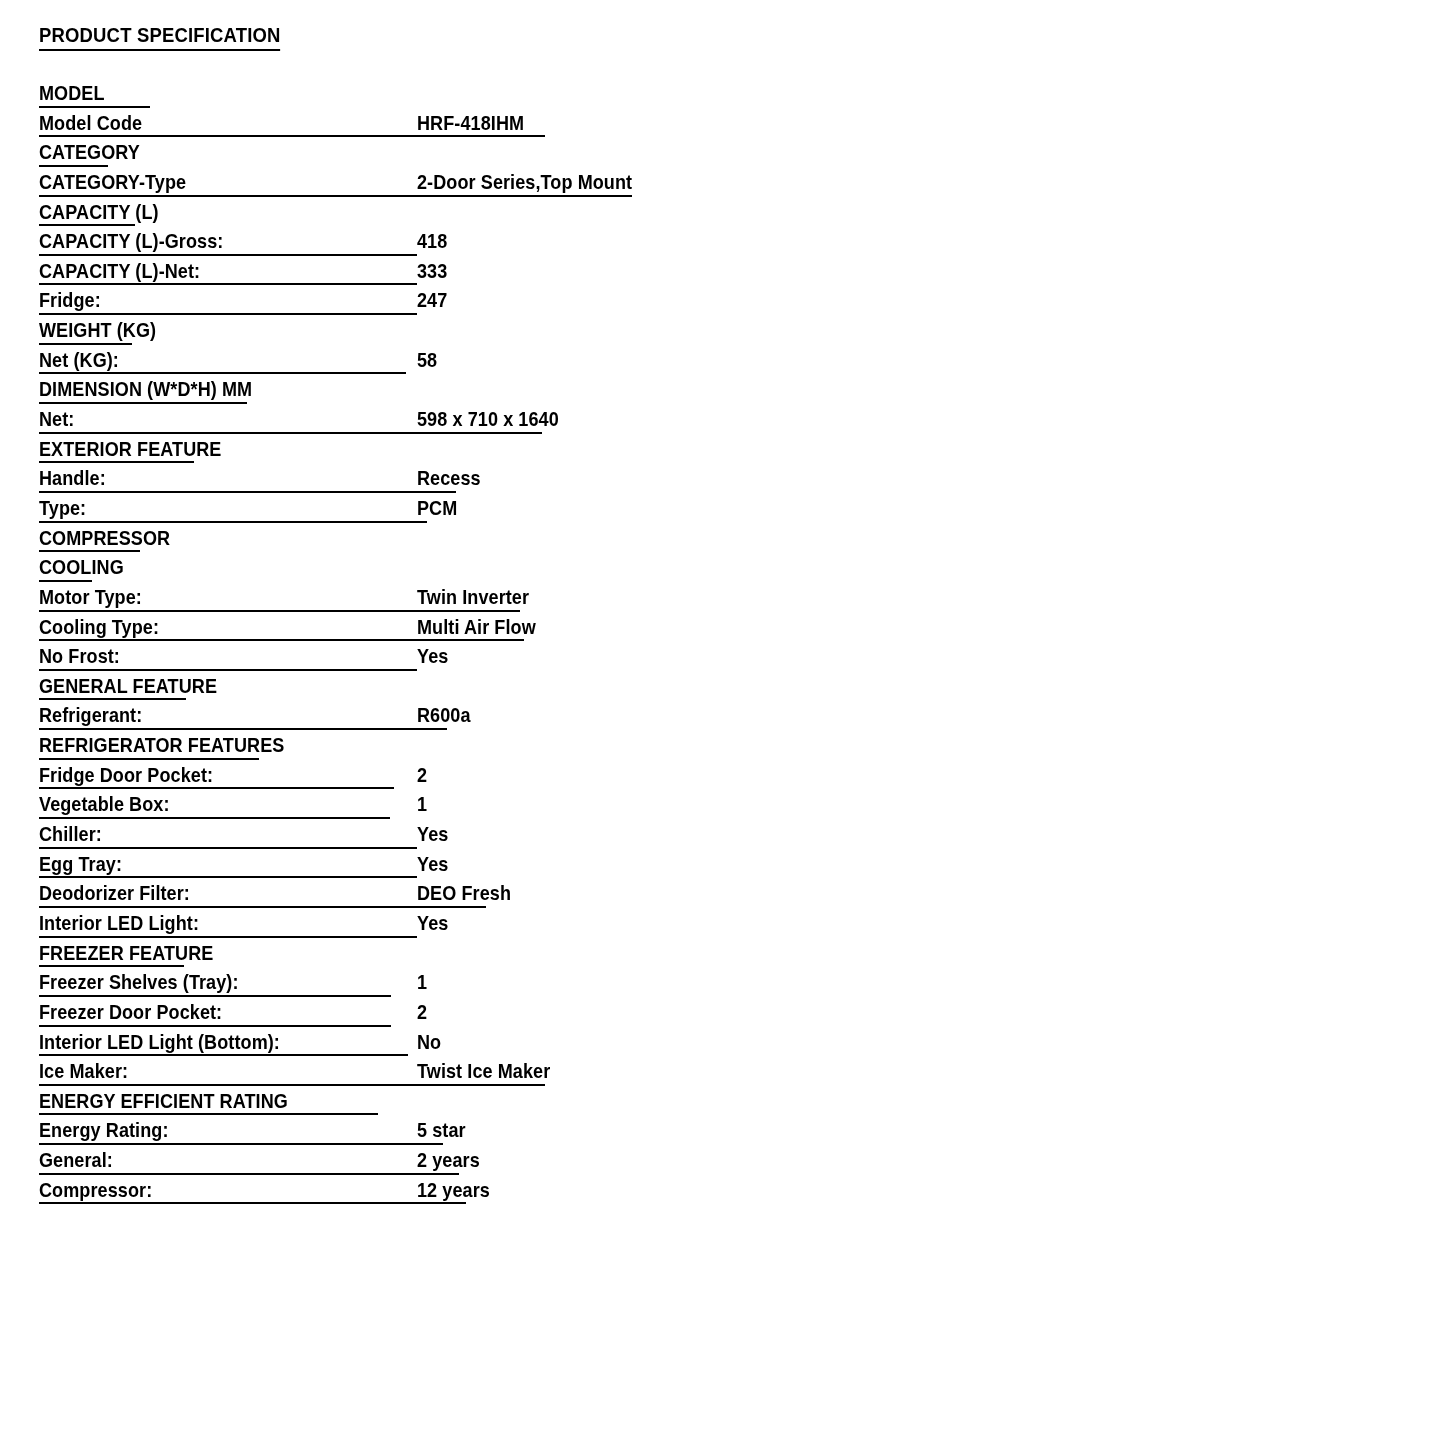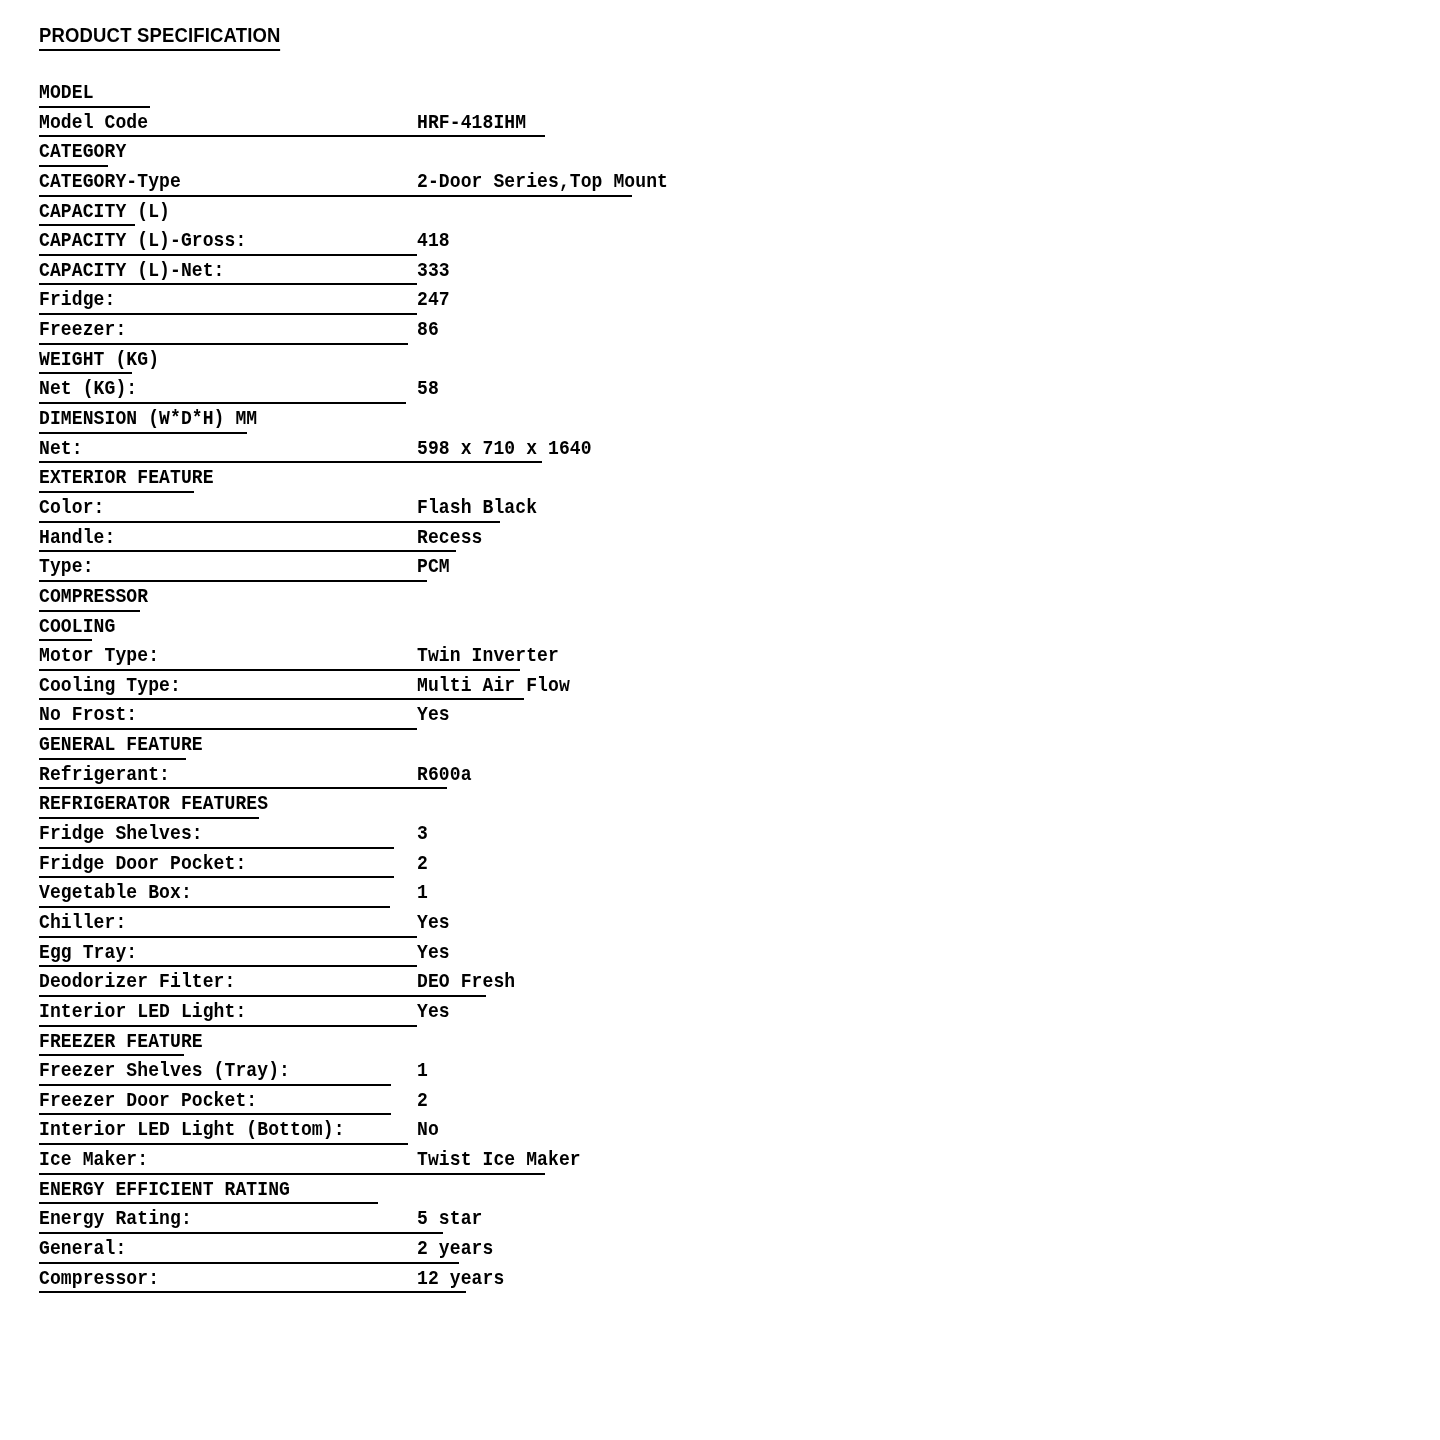--- a/index.html
+++ b/index.html
@@ -49,21 +49,20 @@
     position: absolute;
     left: 0;
     top: 80px;
     width: 1440px;
   }
 
   .row {
     position: relative;
     height: 29.65px;
     width: 1256px;
-    font-family: Liberation Mono, monospace;
   }
 
   
   .row .rule {
     position: absolute;
     left: 39px;
     bottom: 2px;
     height: 0;
     border-bottom: 2px solid #000;
   }
@@ -128,25 +127,20 @@
       <div class="row">
         <span class="label">CAPACITY (L)-Net:</span>
         <span class="value">333</span>
         <span class="rule" style="width: 378px;"></span>
       </div>
       <div class="row">
         <span class="label">Fridge:</span>
         <span class="value">247</span>
         <span class="rule" style="width: 378px;"></span>
       </div>
-      <div class="row">
-        <span class="label">Freezer:</span>
-        <span class="value">86</span>
-        <span class="rule" style="width: 369px;"></span>
-      </div>
       <div class="row section">
         <span class="label">WEIGHT (KG)</span>
         <span class="rule" style="width: 93px;"></span>
       </div>
       <div class="row">
         <span class="label">Net (KG):</span>
         <span class="value">58</span>
         <span class="rule" style="width: 367px;"></span>
       </div>
       <div class="row section">
@@ -156,25 +150,20 @@
       <div class="row">
         <span class="label">Net:</span>
         <span class="value">598 x 710 x 1640</span>
         <span class="rule" style="width: 503px;"></span>
       </div>
       <div class="row section">
         <span class="label">EXTERIOR FEATURE</span>
         <span class="rule" style="width: 155px;"></span>
       </div>
       <div class="row">
-        <span class="label">Color:</span>
-        <span class="value">Flash Black</span>
-        <span class="rule" style="width: 461px;"></span>
-      </div>
-      <div class="row">
         <span class="label">Handle:</span>
         <span class="value">Recess</span>
         <span class="rule" style="width: 417px;"></span>
       </div>
       <div class="row">
         <span class="label">Type:</span>
         <span class="value">PCM</span>
         <span class="rule" style="width: 388px;"></span>
       </div>
       <div class="row section">
@@ -207,25 +196,20 @@
       <div class="row">
         <span class="label">Refrigerant:</span>
         <span class="value">R600a</span>
         <span class="rule" style="width: 408px;"></span>
       </div>
       <div class="row section">
         <span class="label">REFRIGERATOR FEATURES</span>
         <span class="rule" style="width: 220px;"></span>
       </div>
       <div class="row">
-        <span class="label">Fridge Shelves:</span>
-        <span class="value">3</span>
-        <span class="rule" style="width: 355px;"></span>
-      </div>
-      <div class="row">
         <span class="label">Fridge Door Pocket:</span>
         <span class="value">2</span>
         <span class="rule" style="width: 355px;"></span>
       </div>
       <div class="row">
         <span class="label">Vegetable Box:</span>
         <span class="value">1</span>
         <span class="rule" style="width: 351px;"></span>
       </div>
       <div class="row">

